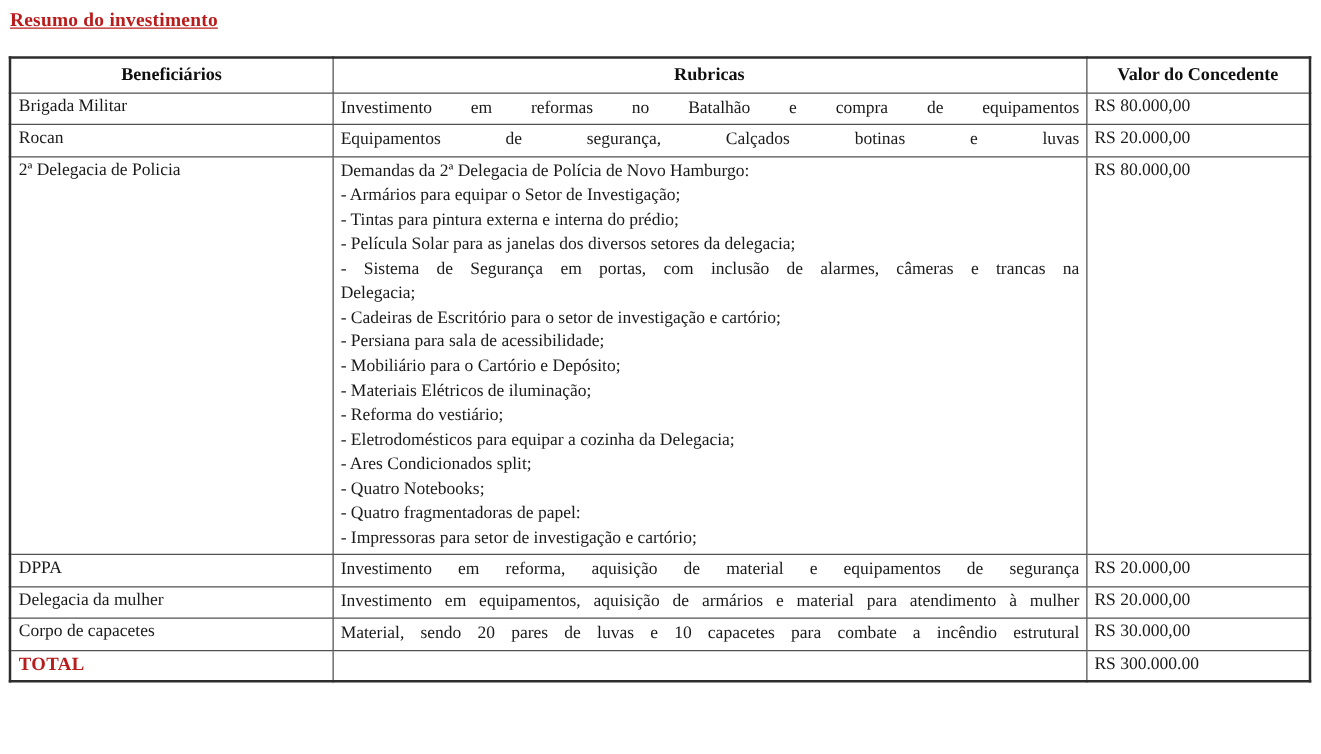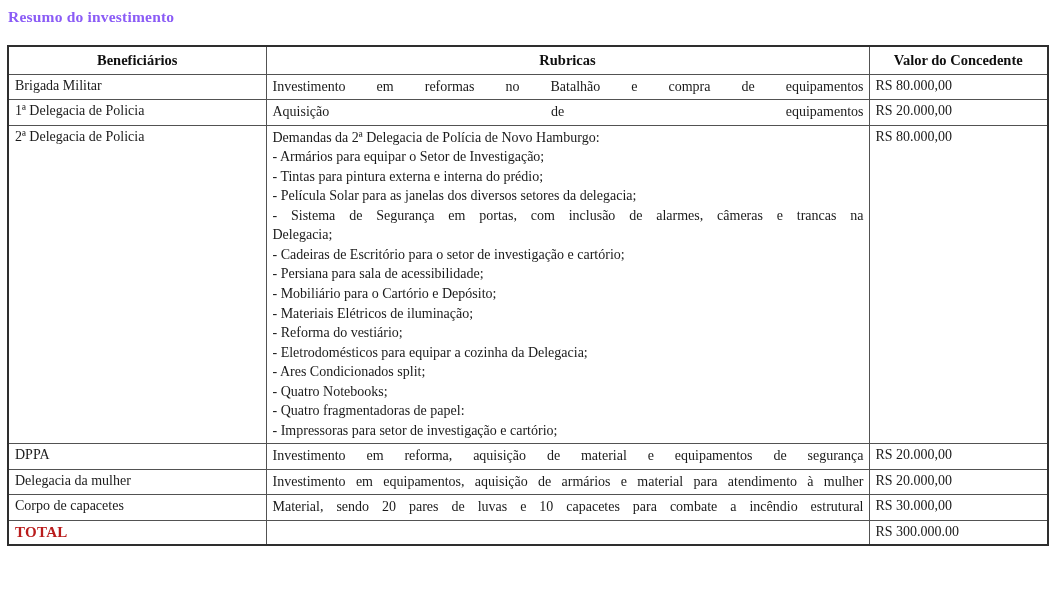--- a/index.html
+++ b/index.html
@@ -15,21 +15,22 @@
     color: #161616;
     background: #ffffff;
   }
   .title {
     position: absolute;
     left: 8px; top: 8px;
     margin: 0;
     font-size: 15.5px;
     font-weight: 700;
     letter-spacing: 0.2px;
-    color: #8b5cf6;
+    color: #b91c1c;
+    text-decoration: underline;
   }
   table.invest {
     position: absolute;
     left: 7px; top: 45px;
     width: 1040px;
     table-layout: fixed;
     border-collapse: collapse;
     border: 2px solid #2e2e2e;
   }
   table.invest th, table.invest td {
@@ -87,23 +88,23 @@
     </thead>
     <tbody id="table-body">
         <tr>
           <td class="beneficiary-cell">Brigada Militar</td>
           <td class="rubric-cell">
             <div class="rubric-line stretch">Investimento em reformas no Batalhão e compra de equipamentos</div>
           </td>
           <td class="value-cell">RS 80.000,00</td>
         </tr>
         <tr>
-          <td class="beneficiary-cell">1ª Delegacia de Policia</td>
+          <td class="beneficiary-cell">Rocan</td>
           <td class="rubric-cell">
-            <div class="rubric-line stretch">Aquisição de equipamentos</div>
+            <div class="rubric-line stretch">Equipamentos de segurança, Calçados botinas e luvas</div>
           </td>
           <td class="value-cell">RS 20.000,00</td>
         </tr>
         <tr>
           <td class="beneficiary-cell">2ª Delegacia de Policia</td>
           <td class="rubric-cell">
             <div class="rubric-line">Demandas da 2ª Delegacia de Polícia de Novo Hamburgo:</div>
             <div class="rubric-line">- Armários para equipar o Setor de Investigação;</div>
             <div class="rubric-line">- Tintas para pintura externa e interna do prédio;</div>
             <div class="rubric-line">- Película Solar para as janelas dos diversos setores da delegacia;</div>

